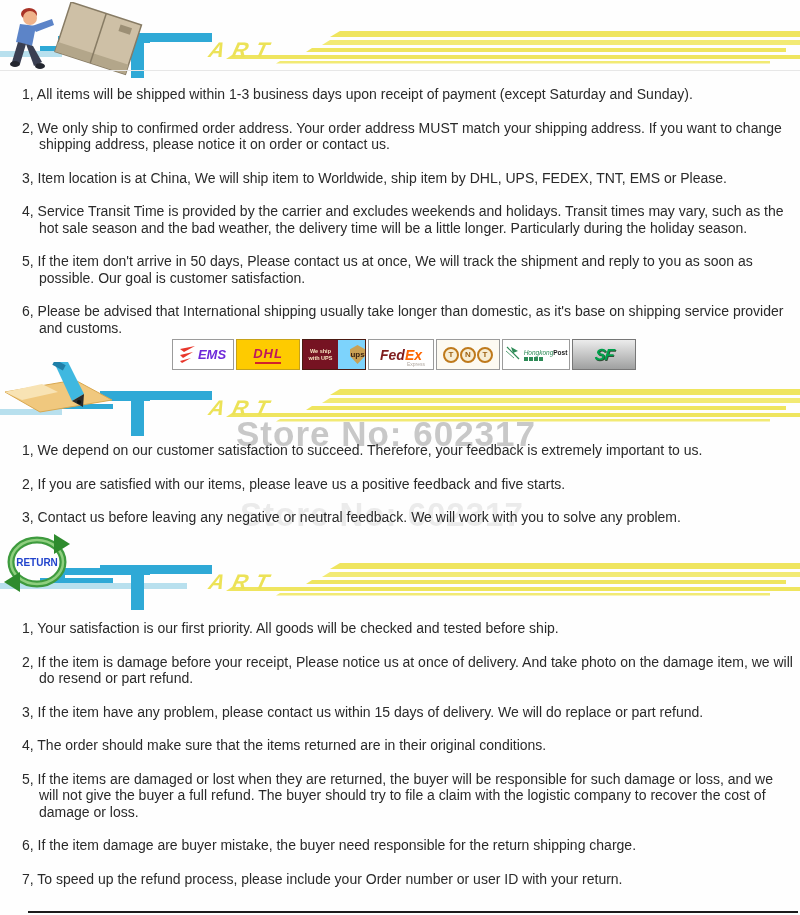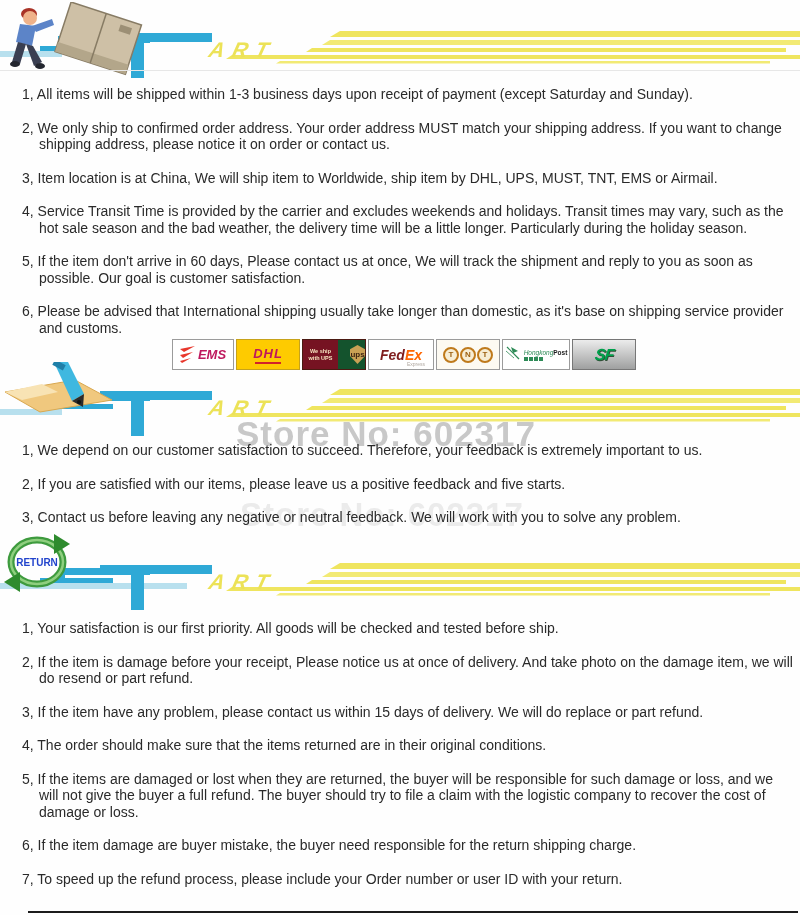--- a/index.html
+++ b/index.html
@@ -29,28 +29,28 @@
   }
   .watermark.echo { color:#ebebeb; font-size:33px; }
 
   
   .logos-row { position:absolute; top:339px; left:172px; display:flex; gap:2px; z-index:2; }
   .badge {
     height:31px; border:1px solid #9b9b9b; background:#fff;
     display:flex; align-items:center; justify-content:center; overflow:hidden;
   }
   .badge-ems { width:62px; gap:2px; }
-  .ems-text { color:#be185d; font-weight:bold; font-style:italic; font-size:13px; letter-spacing:0; }
+  .ems-text { color:#6d28d9; font-weight:bold; font-style:italic; font-size:13px; letter-spacing:0; }
   .badge-dhl { width:64px; background:#fecb00; border-color:#c7a21a; flex-direction:column; }
   .dhl-text { color:#be185d; font-weight:bold; font-style:italic; font-size:13px; letter-spacing:1px; }
   .dhl-line { width:26px; height:2px; background:#d2232a; margin-top:1px; }
   .badge-ups { width:64px; border-color:#4a1a12; padding:0; }
   .ups-tag { flex:1; height:100%; background:#761322; color:#f6e3c0; font-size:5.5px; font-weight:bold;
              display:flex; flex-direction:column; align-items:center; justify-content:center; line-height:7px; }
-  .ups-shield-wrap { width:27px; height:100%; background:#14532d; display:flex; align-items:center; justify-content:center;padding-left:12px; }
+  .ups-shield-wrap { width:27px; height:100%; background:#7dd3fc; display:flex; align-items:center; justify-content:center;padding-left:12px; }
   .ups-shield { width:17px; height:19px; background:#c9a054; color:#3d2412; font-weight:bold; font-size:8px;
                 display:flex; align-items:center; justify-content:center;
                 clip-path:polygon(50% 0, 100% 22%, 100% 58%, 50% 100%, 0 58%, 0 22%); }
   .badge-fedex { width:66px; position:relative; }
   .fedex-fed { color:#7f1d1d; font-weight:bold; font-style:italic; font-size:14px; }
   .fedex-ex { color:#ff6600; font-weight:bold; font-style:italic; font-size:14px; }
   .fedex-sub { position:absolute; right:8px; bottom:2px; font-size:5px; color:#b0a8a0; }
   .badge-tnt { width:64px; gap:1px; background:#fdfaf2; }
   .tnt-circle { width:16px; height:16px; border-radius:50%; border:2px solid #bf7a1c; background:#f7eed6;
                 color:#9c5f10; font-weight:bold; font-size:8px; display:flex; align-items:center; justify-content:center; }
@@ -102,23 +102,23 @@
         <line x1="95" y1="10" x2="95" y2="62" stroke="#877b64" stroke-width="1.5"></line>
         <rect x="112" y="16" width="12" height="7" fill="#9c8f75"></rect>
       </g>
     </svg>
     <div class="hairline" style="top:70px;"></div>
   </div>
 
   <div class="policy-list list-shipping">
     <p class="policy-item">1, All items will be shipped within 1-3 business days upon receipt of payment (except Saturday and Sunday).</p>
     <p class="policy-item">2, We only ship to confirmed order address. Your order address MUST match your shipping address.  If  you want to change shipping address, please notice it on order or contact us.</p>
-    <p class="policy-item">3, Item location is at China, We will ship item to Worldwide, ship item by DHL, UPS, MUST, TNT, EMS or Airmail.</p>
+    <p class="policy-item">3, Item location is at China, We will ship item to Worldwide, ship item by DHL, UPS, FEDEX, TNT, EMS or Please.</p>
     <p class="policy-item">4, Service Transit Time is provided by the carrier and excludes weekends and holidays. Transit times may vary, such as the hot sale season and the bad weather,  the delivery time will be a little longer. Particularly during the holiday season.</p>
-    <p class="policy-item">5, If the item don't arrive in 60 days, Please contact us at once,  We will track the shipment and reply to you as soon as possible. Our goal is customer satisfaction.</p>
+    <p class="policy-item">5, If the item don't arrive in 50 days, Please contact us at once,  We will track the shipment and reply to you as soon as possible. Our goal is customer satisfaction.</p>
     <p class="policy-item">6, Please be advised that International shipping usually take longer than domestic, as it's base on shipping service provider and customs.</p>
   </div>
 
   <div class="logos-row">
     <div class="badge badge-ems">
       <svg width="16" height="18" viewBox="0 0 16 18">
         <polygon points="0,3 15,0 4,6" fill="#e8372c"></polygon>
         <polygon points="0,9 13,6 3,12" fill="#e8372c"></polygon>
         <polygon points="0,15 11,12 2,17" fill="#e8372c"></polygon>
       </svg>

